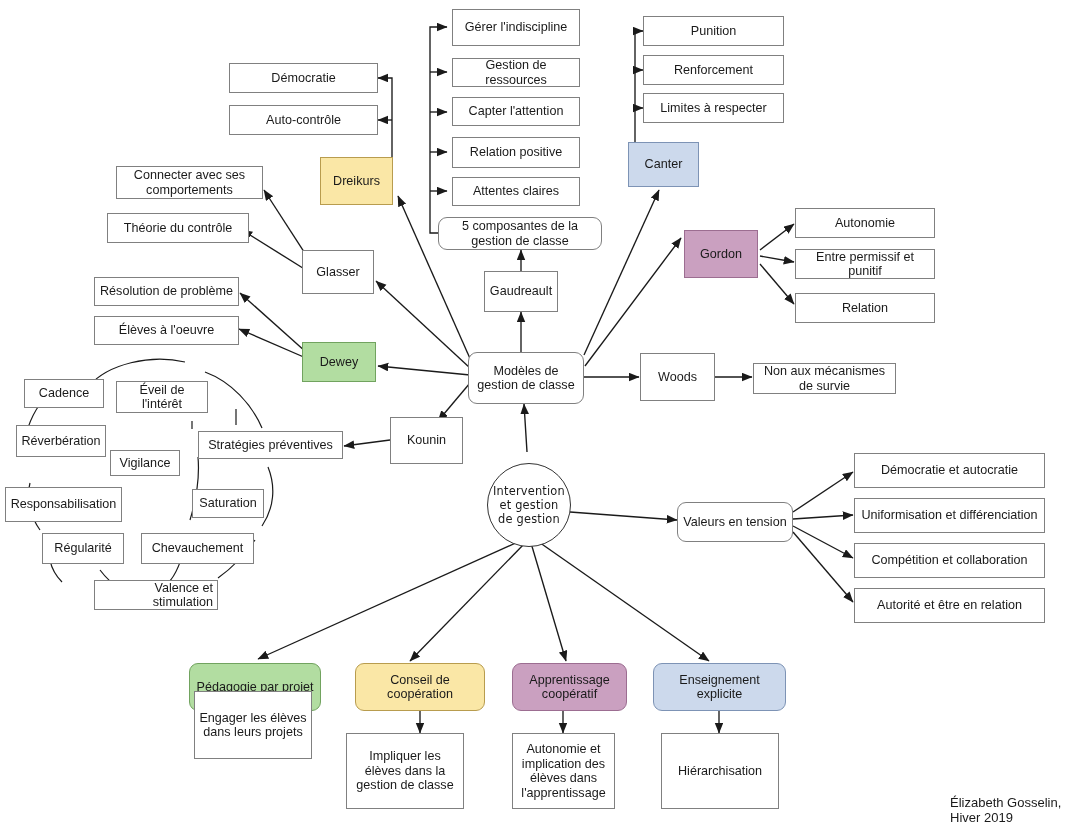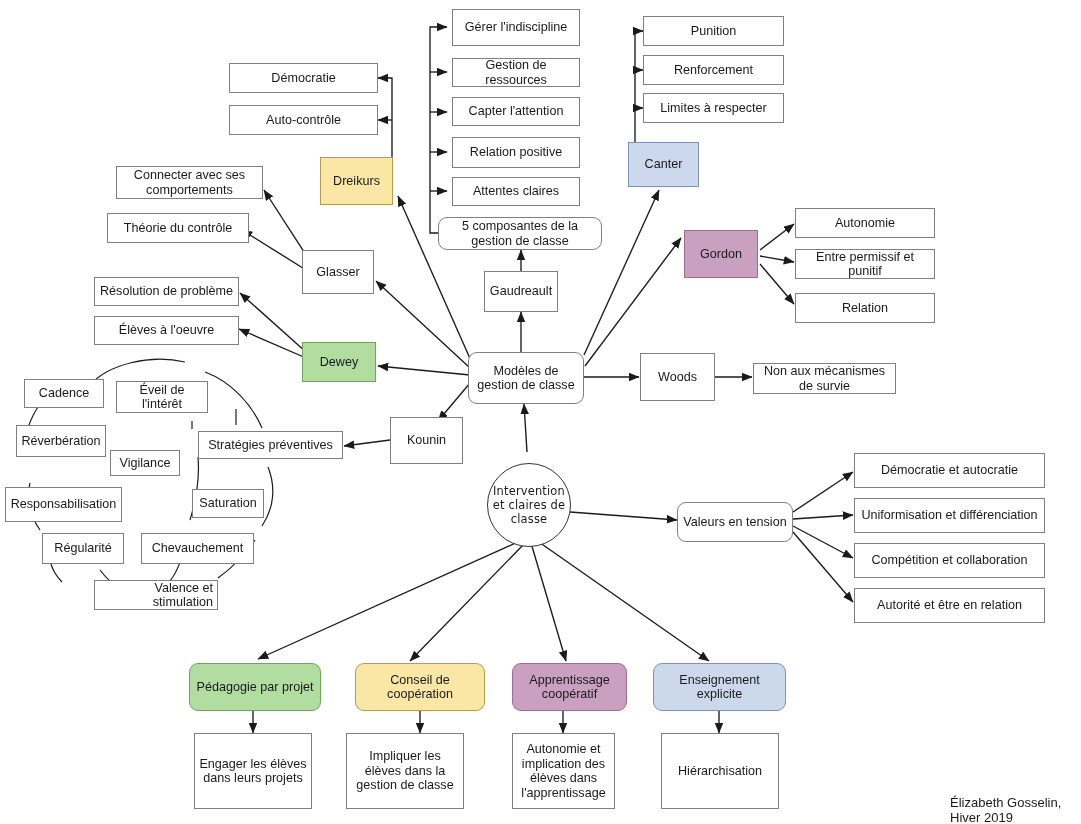--- a/index.html
+++ b/index.html
@@ -151,30 +151,30 @@
   <div class="node" style="left:16px;top:425px;width:90px;height:32px;">Réverbération</div>
   <div class="node" style="left:110px;top:450px;width:70px;height:26px;">Vigilance</div>
   <div class="node" style="left:5px;top:487px;width:117px;height:35px;">Responsabilisation</div>
   <div class="node" style="left:172px;top:489px;width:72px;height:29px;margin-left:20px;">Saturation</div>
   <div class="node" style="left:42px;top:533px;width:82px;height:31px;">Régularité</div>
   <div class="node" style="left:141px;top:533px;width:113px;height:31px;">Chevauchement</div>
   <div class="node" style="left:94px;top:580px;width:124px;height:30px;text-align:right;">Valence et stimulation</div>
 
   <div class="node rounded" style="left:468px;top:352px;width:116px;height:52px;">Modèles de gestion de classe</div>
   <div class="node" style="left:484px;top:271px;width:74px;height:41px;">Gaudreault</div>
-  <div class="node circle script" style="left:487px;top:463px;width:84px;height:84px;">Intervention et claires de classe</div>
+  <div class="node circle script" style="left:487px;top:463px;width:84px;height:84px;">Intervention et gestion de gestion</div>
 
   <div class="node rounded" style="left:677px;top:502px;width:116px;height:40px;">Valeurs en tension</div>
   <div class="node" style="left:854px;top:453px;width:191px;height:35px;">Démocratie et autocratie</div>
   <div class="node" style="left:854px;top:498px;width:191px;height:35px;">Uniformisation et différenciation</div>
   <div class="node" style="left:854px;top:543px;width:191px;height:35px;">Compétition et collaboration</div>
   <div class="node" style="left:854px;top:588px;width:191px;height:35px;">Autorité et être en relation</div>
 
   <div class="node green rounded" style="left:189px;top:663px;width:132px;height:48px;">Pédagogie par projet</div>
-  <div class="node" style="left:194px;top:733px;width:118px;height:76px;">Engager les élèves dans leurs projets</div>
+  <div class="node" style="left:194px;top:691px;width:118px;height:68px;">Engager les élèves dans leurs projets</div>
 
   <div class="node yellow rounded" style="left:355px;top:663px;width:130px;height:48px;">Conseil de coopération</div>
   <div class="node" style="left:346px;top:733px;width:118px;height:76px;">Impliquer les élèves dans la gestion de classe</div>
 
   <div class="node purple rounded" style="left:512px;top:663px;width:115px;height:48px;">Apprentissage coopératif</div>
   <div class="node" style="left:512px;top:733px;width:103px;height:76px;">Autonomie et implication des élèves dans l'apprentissage</div>
 
   <div class="node blue rounded" style="left:653px;top:663px;width:133px;height:48px;">Enseignement explicite</div>
   <div class="node" style="left:661px;top:733px;width:118px;height:76px;">Hiérarchisation</div>
 

